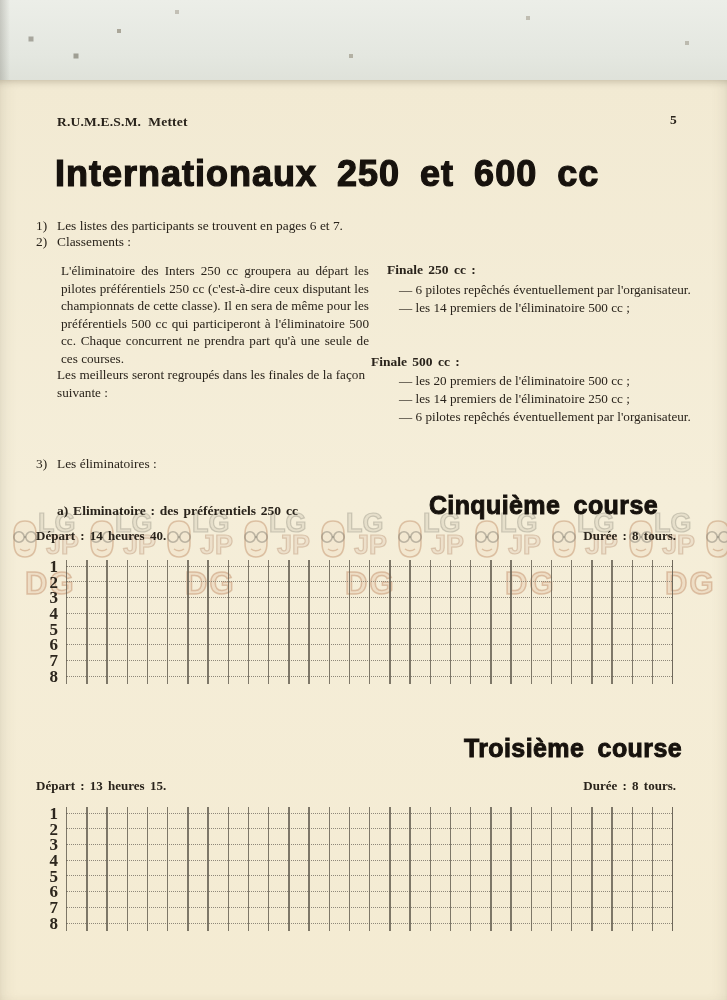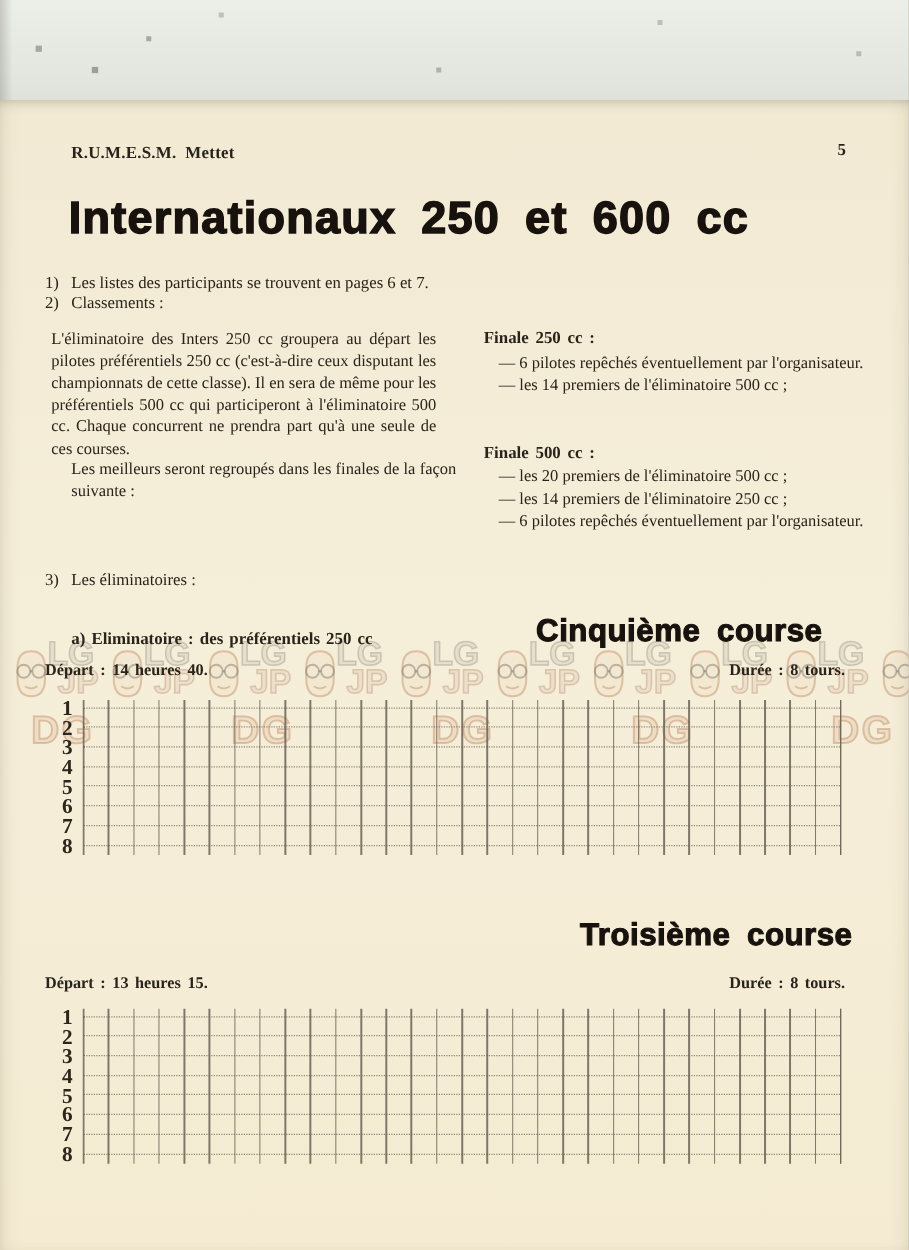--- a/index.html
+++ b/index.html
@@ -197,30 +197,30 @@
     <h1 class="title">Internationaux 250 et 600 cc</h1>
 
     <div class="sec" style="top:206px;left:36px;margin-top:12px;">
       <span class="num">1)</span><span>Les listes des participants se trouvent en pages 6 et 7.</span>
     </div>
 
     <div class="sec" style="top:234px;left:36px;">
       <span class="num">2)</span><span>Classements :</span>
     </div>
 
-    <div class="para" style="top:262px;left:41px;width:308px;">L'éliminatoire des Inters 250 cc groupera au départ les pilotes préférentiels 250 cc (c'est-à-dire ceux disputant les championnats de cette classe). Il en sera de même pour les préférentiels 500 cc qui participeront à l'éliminatoire 500 cc. Chaque concurrent ne prendra part qu'à une seule de ces courses.</div>
+    <div class="para" style="top:262px;left:61px;width:308px;">L'éliminatoire des Inters 250 cc groupera au départ les pilotes préférentiels 250 cc (c'est-à-dire ceux disputant les championnats de cette classe). Il en sera de même pour les préférentiels 500 cc qui participeront à l'éliminatoire 500 cc. Chaque concurrent ne prendra part qu'à une seule de ces courses.</div>
     <div class="para" style="top:366px;left:57px;width:308px;">Les meilleurs seront regroupés dans les finales de la façon suivante :</div>
 
     <div class="fin-h" style="top:262px;left:387px;">Finale 250 cc :</div>
     <div class="dash-list" style="top:281px;left:399px;width:296px;">
         <div class="dash-item">— 6 pilotes repêchés éventuellement par l'organisateur.</div>
         <div class="dash-item">— les 14 premiers de l'éliminatoire 500 cc ;</div>
       </div>
 
-    <div class="fin-h" style="top:354px;left:387px;">Finale 500 cc :</div>
+    <div class="fin-h" style="top:354px;left:371px;">Finale 500 cc :</div>
     <div class="dash-list" style="top:372px;left:399px;width:296px;">
         <div class="dash-item">— les 20 premiers de l'éliminatoire 500 cc ;</div>
         <div class="dash-item">— les 14 premiers de l'éliminatoire 250 cc ;</div>
         <div class="dash-item">— 6 pilotes repêchés éventuellement par l'organisateur.</div>
       </div>
 
     <div class="sec" style="top:456px;left:36px;">
       <span class="num">3)</span><span>Les éliminatoires :</span>
     </div>
 

